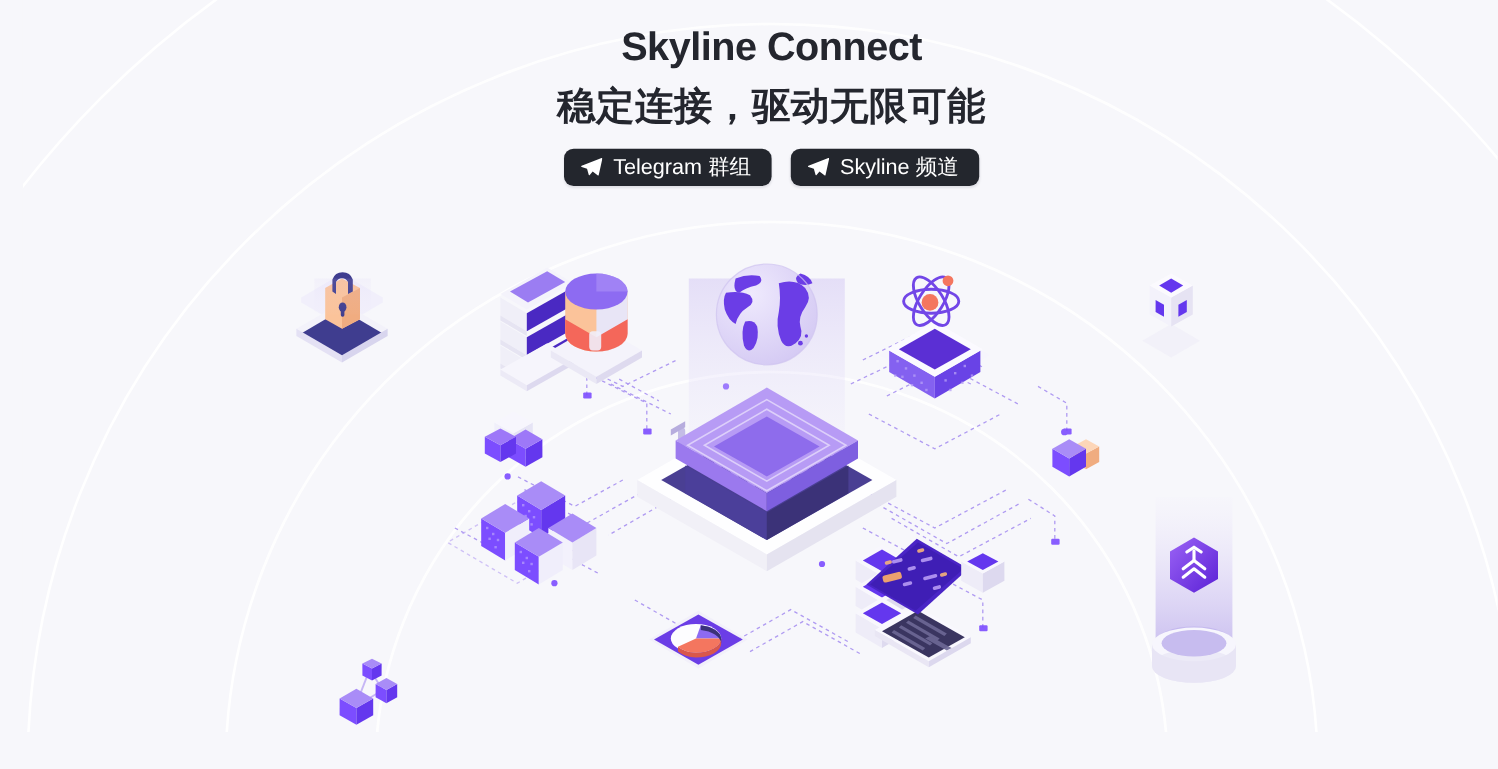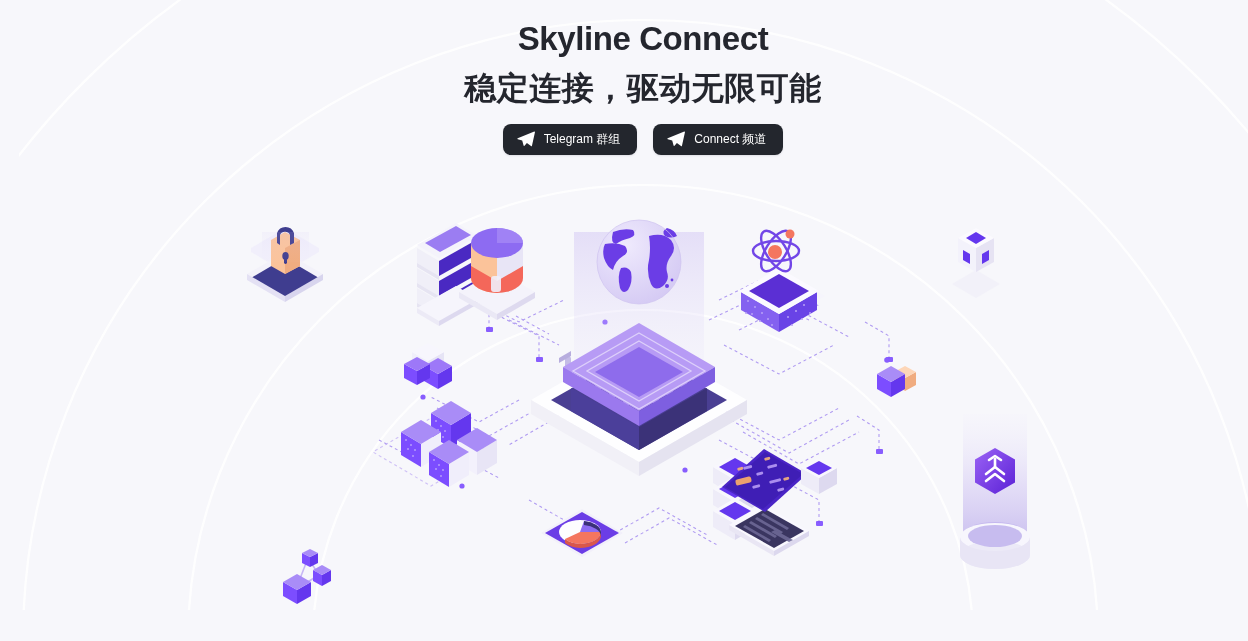--- a/index.html
+++ b/index.html
@@ -67,21 +67,21 @@
   }
   .tg-btn {
     display: inline-flex;
     align-items: center;
     gap: 9px;
     background: #23262d;
     color: #ffffff;
     border: none;
     border-radius: 8px;
     padding: 7px 17px 8px 14px;
-    font-size: 12px;
+    font-size: 18px;
     line-height: 16px;
     font-family: "Liberation Sans", sans-serif;
     cursor: pointer;
     box-shadow: 0 1px 2px rgba(20,20,40,0.10);
   }
   .tg-btn .plane {
     display: inline-block;
     width: 18px;
     height: 16px;
     flex: 0 0 auto;
@@ -557,18 +557,18 @@
         </span>
         <span class="lbl">Telegram 群组</span>
       </button>
 
       <button class="tg-btn">
         <span class="plane">
           <svg width="18" height="16" viewBox="0 0 18 16" aria-hidden="true">
             <path d="M17.3 0.6 L0.7 7.2 a0.55 0.55 0 0 0 0.04 1.04 L5.2 9.6 L6.6 14.6 a0.5 0.5 0 0 0 0.87 0.2 L9.9 12 L14 15.1 a0.6 0.6 0 0 0 0.95 -0.35 L17.95 1.3 a0.55 0.55 0 0 0 -0.65 -0.7 Z" fill="#ffffff"></path>
           </svg>
         </span>
-        <span class="lbl">Connect 频道</span>
+        <span class="lbl">Skyline 频道</span>
       </button>
     </div>
   </div>
 
 </div>
 
 </body></html>

